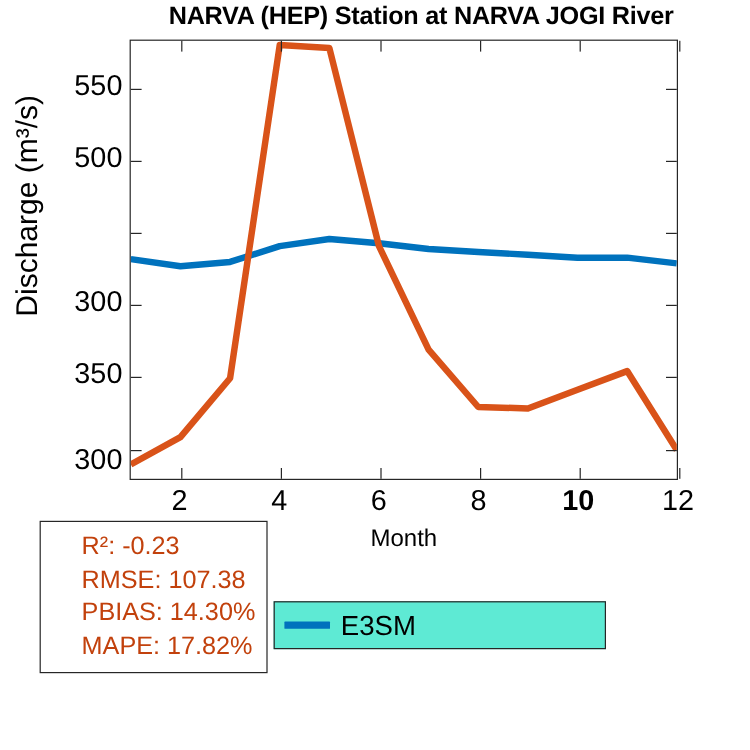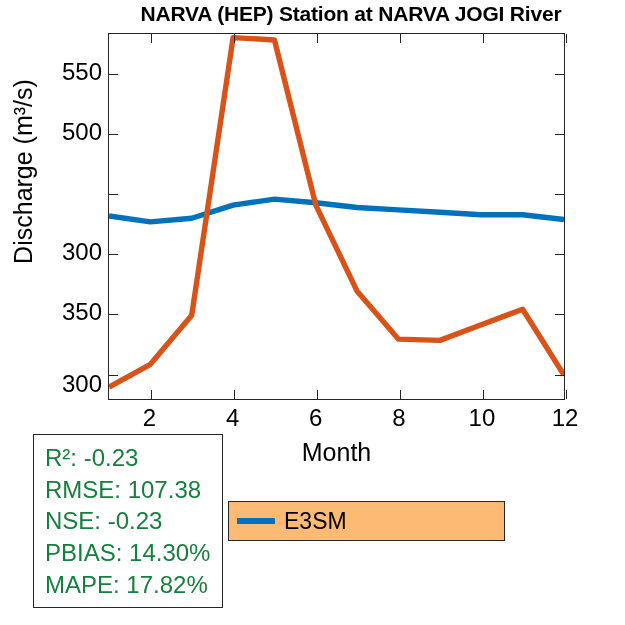--- a/index.html
+++ b/index.html
@@ -121,51 +121,52 @@
   .xtick-mark.bottom {
     top: auto;
     bottom: 0;
   }
   #x-axis-label {
     position: absolute;
     left: 108px;
     top: 438px;
     width: 457px;
     text-align: center;
-    font-size: 25px;
+    font-size: 20px;
     color: #000;
   }
   
   #stats-box {
     position: absolute;
     left: 33px;
     top: 434px;
     width: 190px;
     box-sizing: border-box;
     border: 1.6px solid #262626;
     background: #ffffff;
     padding: 7px 0 7px 11px;
     z-index: 5;
   }
   .stats-line {
-    font-size: 24px;
+    font-size: 21px;
     line-height: 1.32;
-    color: #15803d;
-    white-space: nowrap;
+    color: #c2410c;
+    white-space: nowrap;
+    margin-left: 23px;
   }
   
   #legend {
     position: absolute;
     left: 228px;
     top: 501px;
     width: 277px;
     height: 40px;
     box-sizing: border-box;
     border: 1.4px solid #262626;
-    background: #fdba74;
+    background: #5eead4;
     display: flex;
     align-items: center;
     z-index: 4;
   }
   .legend-entry {
     display: flex;
     align-items: center;
     height: 100%;
   }
   .legend-entry.e3sm { margin-left: 8px; }
@@ -230,29 +231,28 @@
       <div class="xtick-mark bottom" style="left: 373.909px;"></div>
       <div class="xtick-mark " style="left: 457px;"></div>
       <div class="xtick-mark bottom" style="left: 457px;"></div>
     </div>
 
   <div id="x-tick-labels">
       <div class="xtick-label" style="left: 41.5455px;">2</div>
       <div class="xtick-label" style="left: 124.636px;">4</div>
       <div class="xtick-label" style="left: 207.727px;">6</div>
       <div class="xtick-label" style="left: 290.818px;">8</div>
-      <div class="xtick-label" style="left: 373.909px;">10</div>
+      <div class="xtick-label" style="left: 373.909px; font-weight: bold;">10</div>
       <div class="xtick-label" style="left: 457px;">12</div>
     </div>
   <div id="x-axis-label">Month</div>
 
   <div id="stats-box">
     <div class="stats-line">R²: -0.23</div>
     <div class="stats-line">RMSE: 107.38</div>
-    <div class="stats-line">NSE: -0.23</div>
     <div class="stats-line">PBIAS: 14.30%</div>
     <div class="stats-line">MAPE: 17.82%</div>
   </div>
 
   <div id="legend">
     <div class="legend-entry e3sm">
       <span class="legend-swatch e3sm" id="sw-e3sm" style="background: rgb(0, 114, 189);"></span>
       <span class="legend-text">E3SM</span>
     </div>
   </div>

